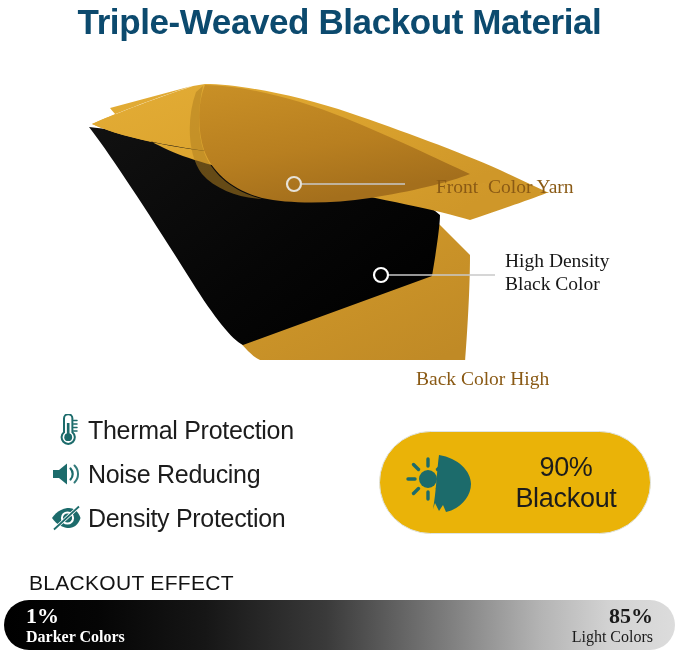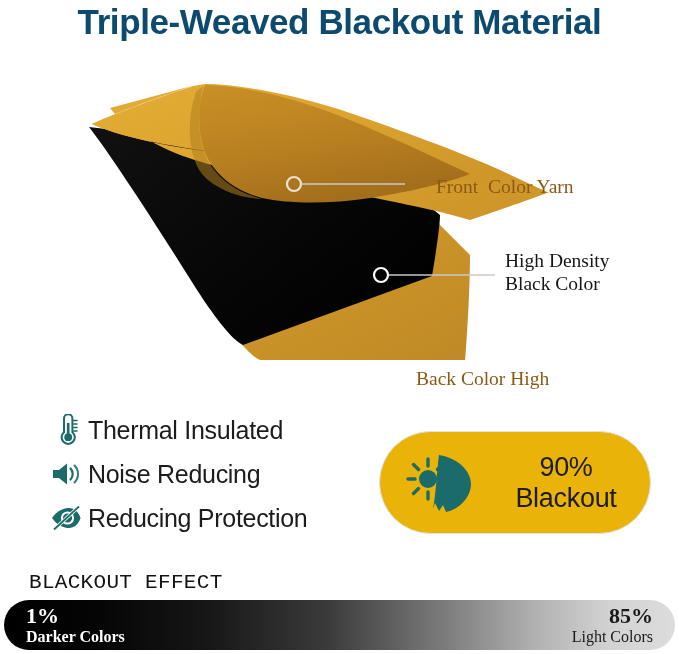--- a/index.html
+++ b/index.html
@@ -112,21 +112,21 @@
     flex: 1;
     padding-right: 12px;
     letter-spacing: -0.3px;
   }
 
   
   .effect-heading {
     position: absolute;
     left: 29px;
     top: 571px;
-    font-family: Liberation Mono, monospace;
+    font-family: Liberation Sans, sans-serif;
     font-size: 21px;
     color: #131313;
     letter-spacing: 0.3px;
     white-space: nowrap;
   }
   .effect-bar {
     position: absolute;
     left: 4px;
     top: 600px;
     width: 671px;
@@ -281,21 +281,21 @@
         <circle cx="17.2" cy="23.2" r="3.9" fill="#1c6b6b"></circle>
         <rect x="15.9" y="9" width="2.6" height="12" fill="#1c6b6b"></rect>
         <g stroke="#1c6b6b" stroke-width="1.5" stroke-linecap="round">
           <line x1="22.6" y1="6.5" x2="26" y2="6.5"></line>
           <line x1="22.6" y1="10" x2="26" y2="10"></line>
           <line x1="22.6" y1="13.5" x2="26" y2="13.5"></line>
           <line x1="22.6" y1="17" x2="26" y2="17"></line>
         </g>
       </svg>
     </span>
-    <span class="feature-label">Thermal Insulated</span>
+    <span class="feature-label">Thermal Protection</span>
   </div>
 
   <div class="feature-row">
     <span class="feature-icon">
       <svg width="32" height="28" viewBox="0 0 32 28" xmlns="http://www.w3.org/2000/svg">
         <path d="M3 10 H9 L17 3.5 V24.5 L9 18 H3 Z" fill="#1c6b6b"></path>
         <path d="M20.5 8.5 a8 8 0 0 1 0 11" fill="none" stroke="#1c6b6b" stroke-width="2.2" stroke-linecap="round"></path>
         <path d="M24.5 5.5 a12 12 0 0 1 0 17" fill="none" stroke="#1c6b6b" stroke-width="2" stroke-linecap="round" opacity="0.9"></path>
       </svg>
     </span>
@@ -304,21 +304,21 @@
 
   <div class="feature-row">
     <span class="feature-icon">
       <svg width="34" height="26" viewBox="0 0 34 26" xmlns="http://www.w3.org/2000/svg">
         <path d="M3 13 C8 5.5 15 3 20 3 C25 3 29.5 6.5 31.5 13 C29.5 19.5 25 23 20 23 C15 23 8 20.5 3 13 Z" fill="#1c6b6b"></path>
         <circle cx="18.5" cy="13" r="5.6" fill="none" stroke="#ffffff" stroke-width="2"></circle>
         <line x1="5" y1="24.5" x2="30" y2="1.5" stroke="#ffffff" stroke-width="3.4"></line>
         <line x1="5" y1="24.5" x2="30" y2="1.5" stroke="#1c6b6b" stroke-width="1.8"></line>
       </svg>
     </span>
-    <span class="feature-label">Reducing Protection</span>
+    <span class="feature-label">Density Protection</span>
   </div>
 
 </div>
 
 <div class="badge">
   <span class="badge-icon">
     <svg width="78" height="68" viewBox="0 0 78 68" xmlns="http://www.w3.org/2000/svg">
       <g fill="#1c6b6b">
         <circle cx="25" cy="30" r="9"></circle>
         <g stroke="#1c6b6b" stroke-width="3.4" stroke-linecap="round">

